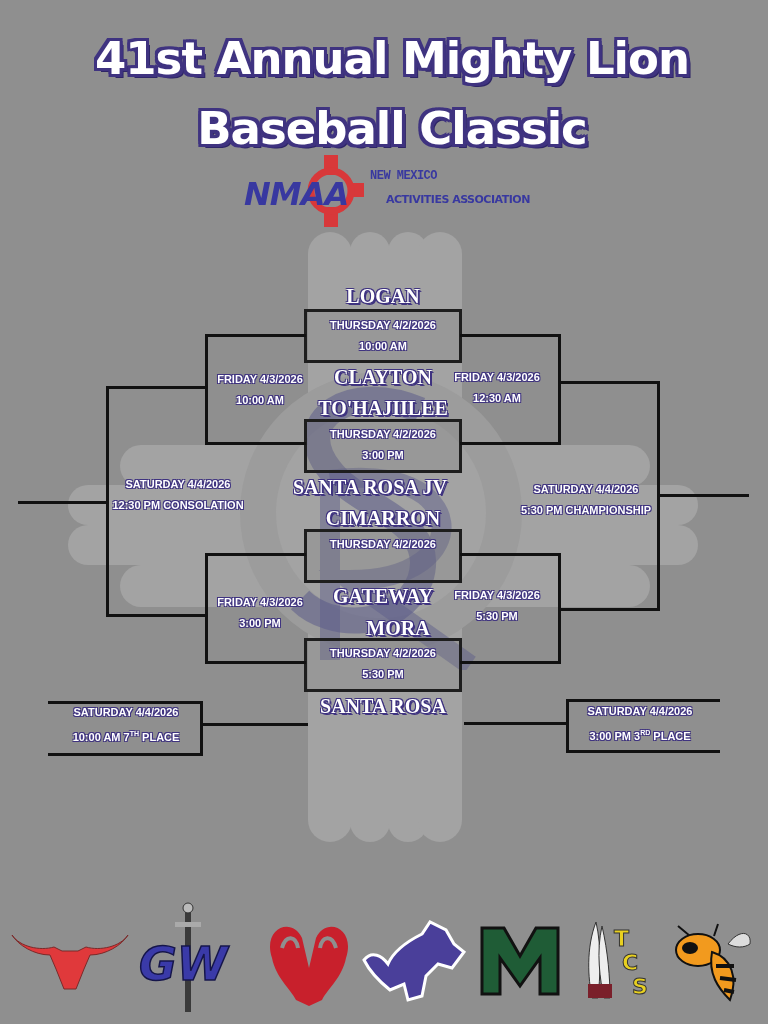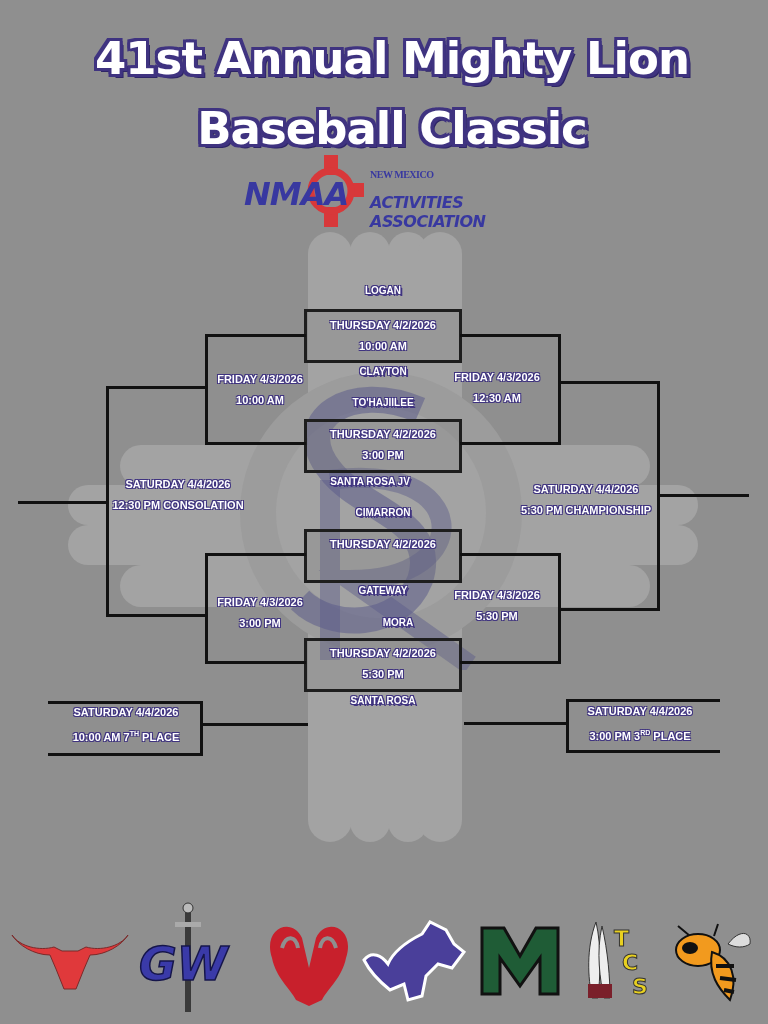--- a/index.html
+++ b/index.html
@@ -7,21 +7,21 @@
   .abs{position:absolute;}
   .title{position:absolute;left:0;width:768px;text-align:center;font-family:"DejaVu Sans",sans-serif;font-weight:bold;font-size:45px;color:#ffffff;letter-spacing:-1px;
     text-shadow:-3px -3px 0 #3f3380,3px -3px 0 #3f3380,-3px 3px 0 #3f3380,3px 3px 0 #3f3380,0 -3px 0 #3f3380,0 3px 0 #3f3380,-3px 0 0 #3f3380,3px 0 0 #3f3380,4px 4px 0 #2e2566;padding-left:8px;}
   .t1{top:32px;}
   .t2{top:102px;}
   
   .zbar{position:absolute;background:#a3a3a3;border-radius:22px;}
   .ring{position:absolute;border-radius:50%;border:36px solid #9c9c9c;}
   .lbl{position:absolute;text-align:center;font-family:Liberation Sans, sans-serif;font-weight:bold;color:#ffffff;font-size:11px;line-height:21px;letter-spacing:0px;
     text-shadow:-1px -1px 0 #3f3380,1px -1px 0 #3f3380,-1px 1px 0 #3f3380,1px 1px 0 #3f3380;}
-  .team{position:absolute;text-align:center;font-family:Liberation Sans, sans-serif;font-weight:bold;color:#ffffff;font-size:10px;
+  .team{position:absolute;text-align:center;font-family:Liberation Serif, serif;font-weight:bold;color:#ffffff;font-size:20px;
     text-shadow:-1px -1px 0 #3f3380,1px -1px 0 #3f3380,-1px 1px 0 #3f3380,1px 1px 0 #3f3380,2px 2px 0 #3f3380;}
   .ln{position:absolute;background:#111111;}
   .box{position:absolute;border:3px solid #1e1e1e;box-sizing:border-box;background:rgba(120,120,120,0.25);}
   .logo{position:absolute;}
   sup{font-size:7px;}
 </style>
 </head>
 <body>
 
 <div>
@@ -45,22 +45,22 @@
 <div class="title t2">Baseball Classic</div>
 
 <div class="abs" style="left:244px;top:155px;width:290px;height:72px;">
   <svg class="abs" style="left:62px;top:0;" width="60" height="72" viewBox="0 0 60 72">
     <rect x="18" y="0" width="14" height="20" fill="#d8383a"></rect>
     <rect x="18" y="52" width="14" height="20" fill="#d8383a"></rect>
     <rect x="42" y="28" width="16" height="14" fill="#d8383a"></rect>
     <circle cx="25" cy="36" r="20" fill="none" stroke="#d8383a" stroke-width="7"></circle>
   </svg>
   <div class="abs" style="left:0;top:20px;font-family:'DejaVu Sans',sans-serif;font-weight:bold;font-style:italic;font-size:32px;color:#3838a0;letter-spacing:-1px;">NMAA</div>
-  <div class="abs" style="left:126px;top:14px;font-family:Liberation Serif, serif;font-weight:bold;font-size:10px;color:#3838a0;letter-spacing:-0.5px;text-align:right;">NEW MEXICO</div>
-  <div class="abs" style="left:126px;top:38px;font-family:'DejaVu Sans',sans-serif;font-weight:bold;font-size:16px;color:#3838a0;letter-spacing:-0.5px;font-style:italic;">ACTIVITIES ASSOCIATION</div>
+  <div class="abs" style="left:126px;top:14px;font-family:Liberation Mono, monospace;font-weight:bold;font-size:12px;color:#3838a0;letter-spacing:-0.5px;text-align:right;">NEW MEXICO</div>
+  <div class="abs" style="left:142px;top:38px;font-family:'DejaVu Sans',sans-serif;font-weight:bold;font-size:11px;color:#3838a0;letter-spacing:-0.5px;">ACTIVITIES ASSOCIATION</div>
 </div>
 
 <div>
 
   <div class="box" style="left:304px;top:309px;width:158px;height:54px;"></div>
   <div class="box" style="left:304px;top:419px;width:158px;height:54px;"></div>
   <div class="box" style="left:304px;top:529px;width:158px;height:54px;"></div>
   <div class="box" style="left:304px;top:638px;width:158px;height:54px;"></div>
 
   <div class="ln" style="left:205px;top:334px;width:101px;height:3px;"></div>

